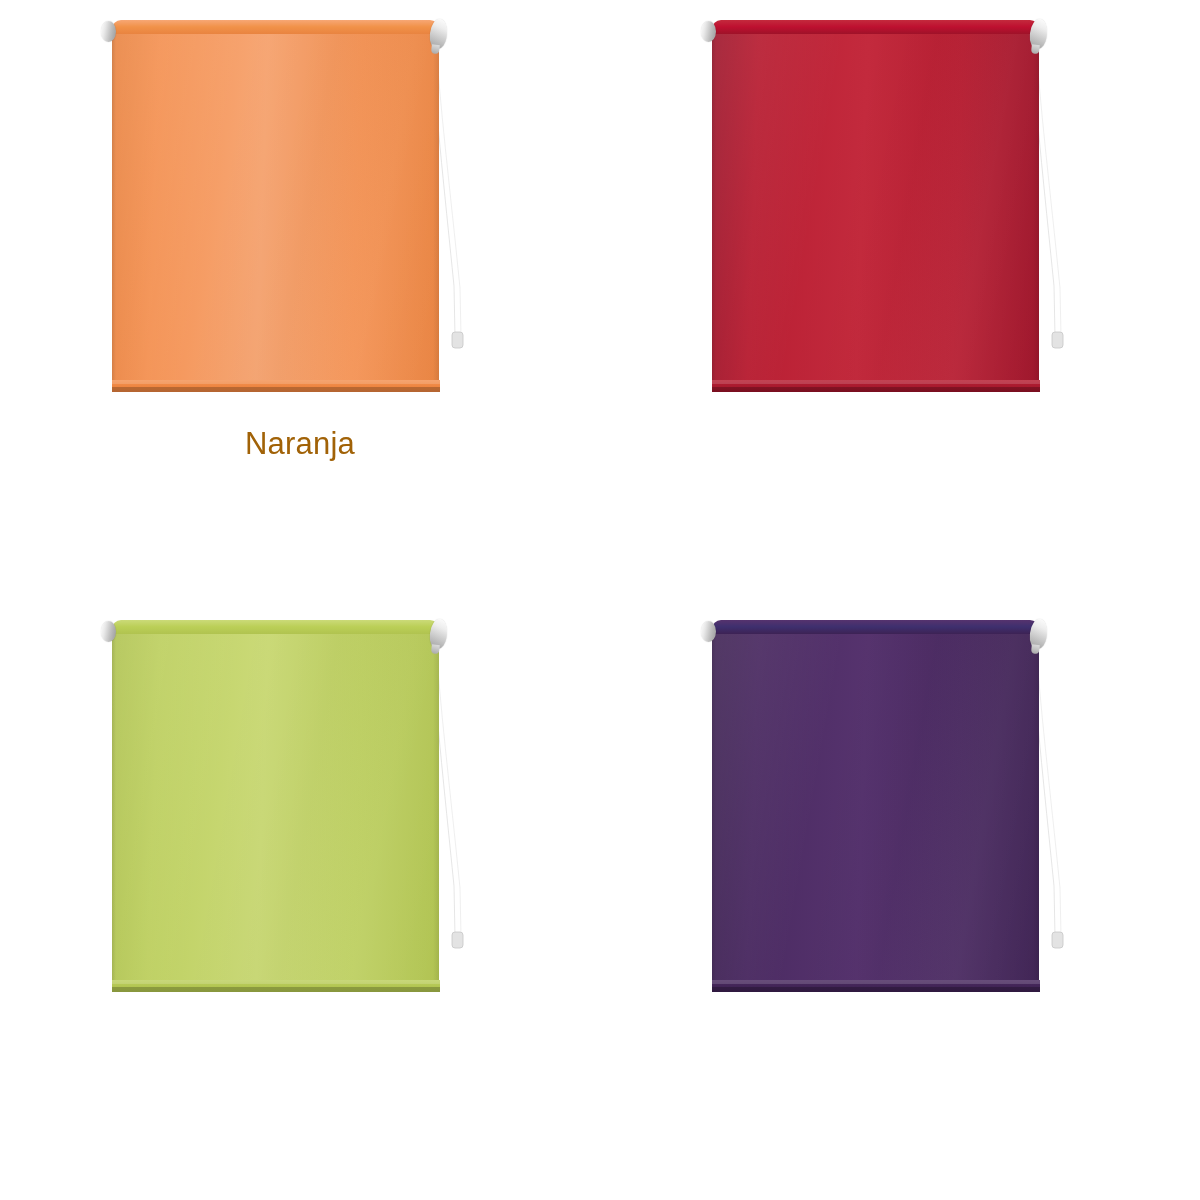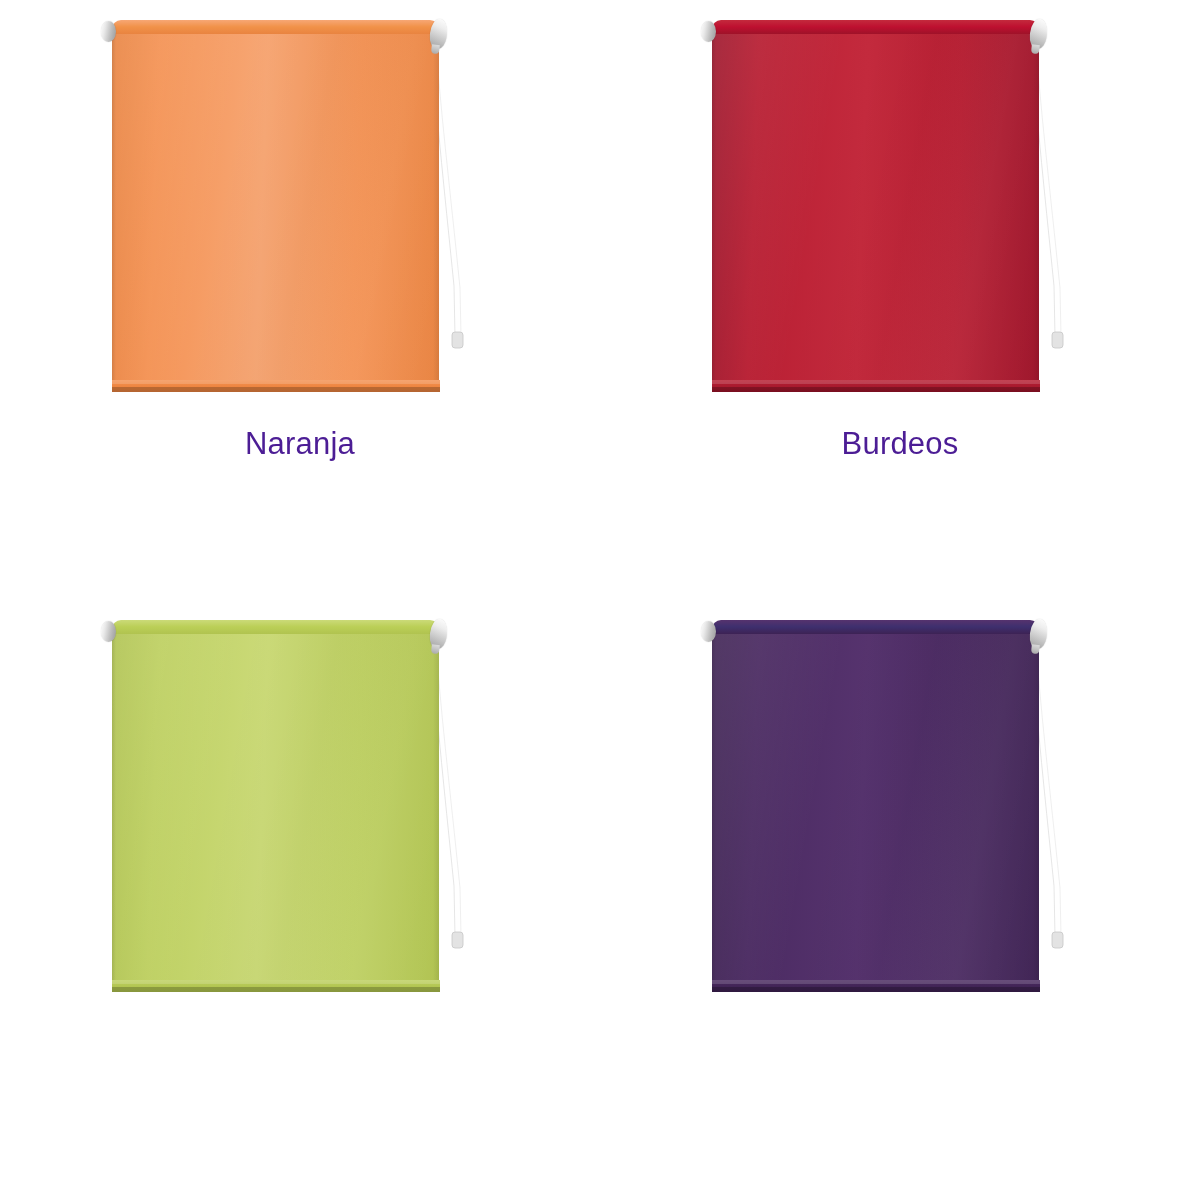--- a/index.html
+++ b/index.html
@@ -163,21 +163,21 @@
 
   
   .caption {
     position: absolute;
     left: 0;
     top: 428px;
     width: 600px;
     text-align: center;
     font-size: 31px;
     line-height: 1;
-    color: #4c1d95;
+    color: #a16207;
     font-family: "Liberation Sans", sans-serif;
     letter-spacing: 0.2px;
   }
   .cell-br .caption, .cell-bl .caption { top: 430px; }
 </style>
 </head>
 <body>
 
 <div class="product-grid">
 
@@ -239,21 +239,20 @@
           <div class="fabric-edge-r"></div>
         </div>
 
         <div class="bottom-bar" style="background: linear-gradient(rgb(184, 31, 51) 0%, rgb(168, 26, 46) 55%, rgb(156, 18, 40) 100%);">
           <div class="bar-hi"></div>
           <div class="bar-lo"></div>
         </div>
 
         <div class="bracket-right"></div>
       </div>
-      <div class="caption">Burdeos</div>
     </div>
   </div>
 
   <div class="product-cell cell-bl">
     <div class="blind">
       <div class="blind-stage">
 
         <div class="chain">
           <svg width="60" height="330" viewBox="0 0 60 330">
             <path d="M8,4 C10,60 20,150 30,250 L31,300" fill="none" stroke="#ffffff" stroke-width="3.4" stroke-linecap="round"></path>

